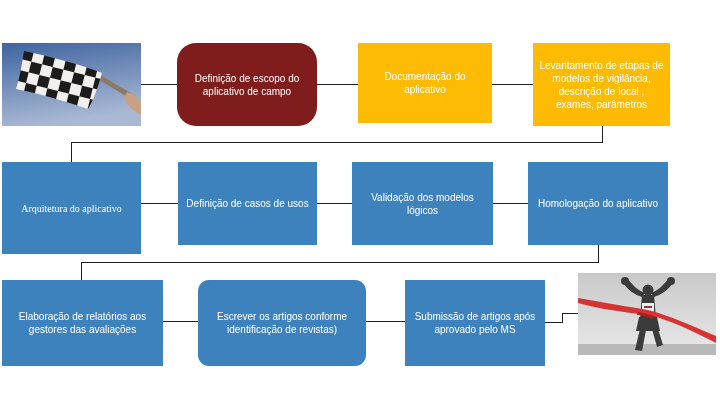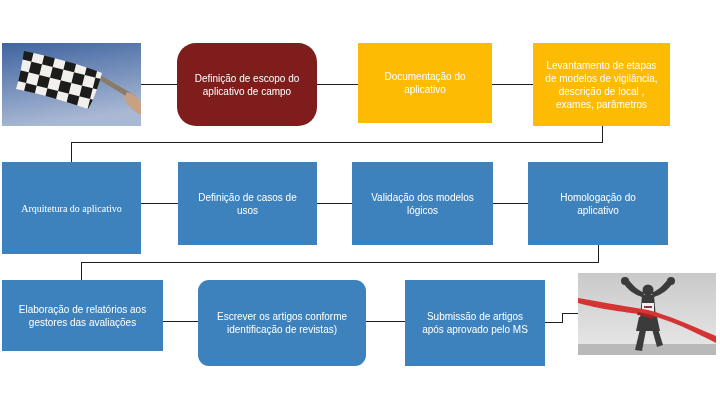--- a/index.html
+++ b/index.html
@@ -5,21 +5,21 @@
   html,body{margin:0;padding:0;}
   body{font-family:"Liberation Sans",sans-serif;background:#fff;}
   .slide{position:relative;width:720px;height:405px;background:#ffffff;overflow:hidden;}
 
   .box{
     position:absolute;
     display:flex;align-items:center;justify-content:center;
     text-align:center;
     color:#ffffff;
     font-size:10px;line-height:13px;
-    padding:4px 12px;box-sizing:border-box;
+    padding:4px 6px;box-sizing:border-box;
   }
   .green{background:#7f1d1d;border-radius:19px;}
   .yellow{background:#fdbb04;}
   .blue{background:#3e82bd;}
 
   .img{position:absolute;overflow:hidden;}
   .img svg{display:block;}
 
   .line{position:absolute;background:#1f1f1f;}
   .h{height:1px;}
@@ -31,21 +31,21 @@
   .b-r1c3{left:358px;top:43px;width:134px;height:80px;}
   .b-r1c4{left:533px;top:43px;width:137px;height:83px;}
 
   
   .b-r2c1{left:2px;top:162px;width:139px;height:92px;font-family:Liberation Serif, serif;}
   .b-r2c2{left:178px;top:162px;width:139px;height:83px;}
   .b-r2c3{left:352px;top:162px;width:141px;height:83px;}
   .b-r2c4{left:528px;top:162px;width:140px;height:83px;}
 
   
-  .b-r3c1{left:2px;top:280px;width:161px;height:71px;}
+  .b-r3c1{left:2px;top:280px;width:161px;height:86px;}
   .b-r3c2{left:198px;top:280px;width:168px;height:86px;border-radius:11px;}
   .b-r3c3{left:405px;top:280px;width:140px;height:86px;}
   .img-runner{left:578px;top:273px;width:138px;height:82px;}
 
   
   .c1{left:141px;top:84px;width:36px;}
   .c2{left:317px;top:84px;width:41px;}
   .c3{left:492px;top:84px;width:41px;}
   .c4{left:141px;top:203px;width:37px;}
   .c5{left:317px;top:203px;width:35px;}

